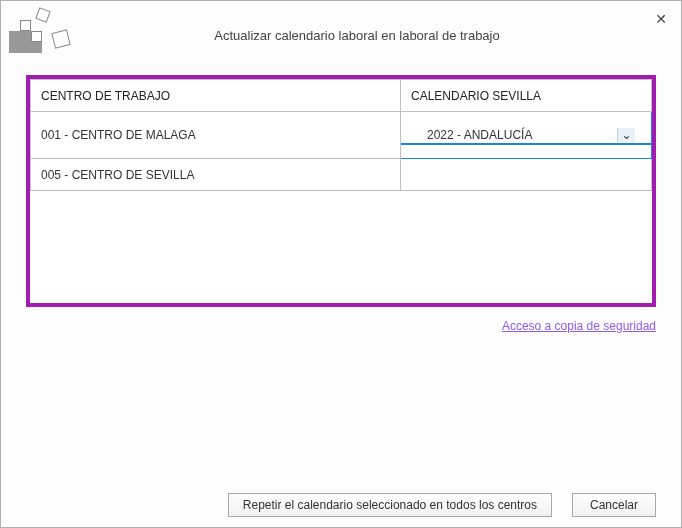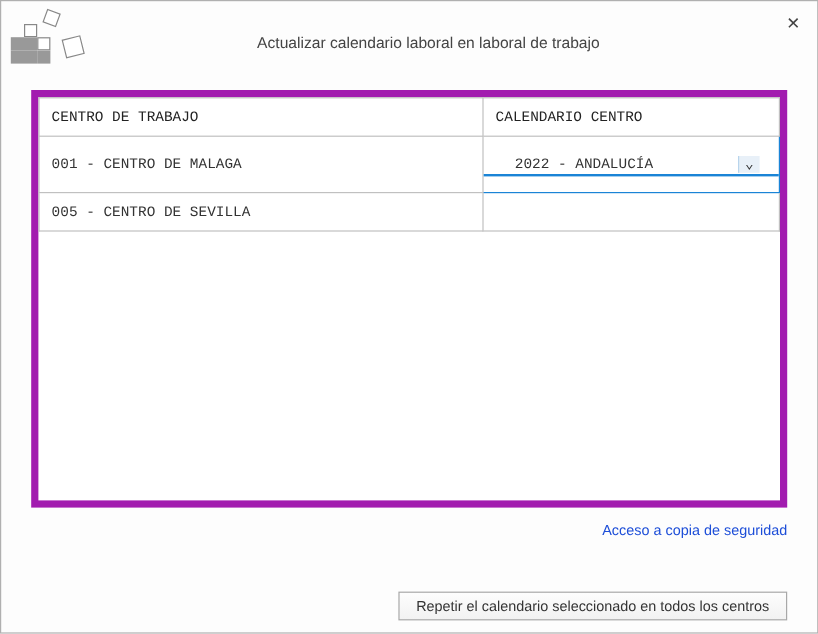--- a/index.html
+++ b/index.html
@@ -52,25 +52,24 @@
     cursor: pointer;
   }
   .content {
     padding: 10px 25px 0 25px;
   }
   .instruction {
     margin: 16px 0 14px 0;
     color: #333;
   }
   .table-frame {
-    border: 6px solid #a21caf;
-    height: 348px;
-    background: #fff;
-    position: relative;
-    font-family: Liberation Mono, monospace;
+    border: 4px solid #a21caf;
+    height: 232px;
+    background: #fff;
+    position: relative;
   }
   table.grid {
     width: 100%;
     border-collapse: collapse;
     table-layout: fixed;
   }
   table.grid th, table.grid td {
     border: 1px solid #c0c0c0;
     padding: 0 10px;
     height: 32px;
@@ -118,21 +117,22 @@
     border: 1px solid #1a84d6;
     background: #fff;
     z-index: 10;
     display: flex;
   }
   .footer-link {
     text-align: right;
     padding: 12px 25px 0 25px;
   }
   .footer-link span {
-    color: #1d4ed8;
+    color: #8b5cf6;
+    text-decoration: underline;
     cursor: pointer;
     margin-top: 40px;
   }
   .btn-row {
     position: absolute;
     bottom: 10px;
     right: 25px;
     left: 25px;
     display: flex;
     gap: 20px;
@@ -176,21 +176,21 @@
 
   <div class="table-frame">
     <table class="grid">
       <colgroup>
           <col class="col-centro">
           <col class="col-cal">
         </colgroup>
       <thead>
         <tr>
           <th>CENTRO DE TRABAJO</th>
-          <th>CALENDARIO CENTRO</th>
+          <th>CALENDARIO SEVILLA</th>
         </tr>
       </thead>
       <tbody>
         <tr>
           <td>001 - CENTRO DE MALAGA</td>
           <td class="select-cell">
             <div class="select-display">
               <span>2022 - ANDALUCÍA</span>
               <span class="select-arrow">
                 <span style="line-height:6px">⌄</span>
@@ -211,13 +211,14 @@
   </div>
 </div>
 
 <div class="footer-link">
   <span>Acceso a copia de seguridad</span>
 </div>
 
 <div class="btn-row">
   <span class="spacer"></span>
   <button class="btn wide">Repetir el calendario seleccionado en todos los centros</button>
+  <button class="btn">Cancelar</button>
 </div>
 
 </body></html>

